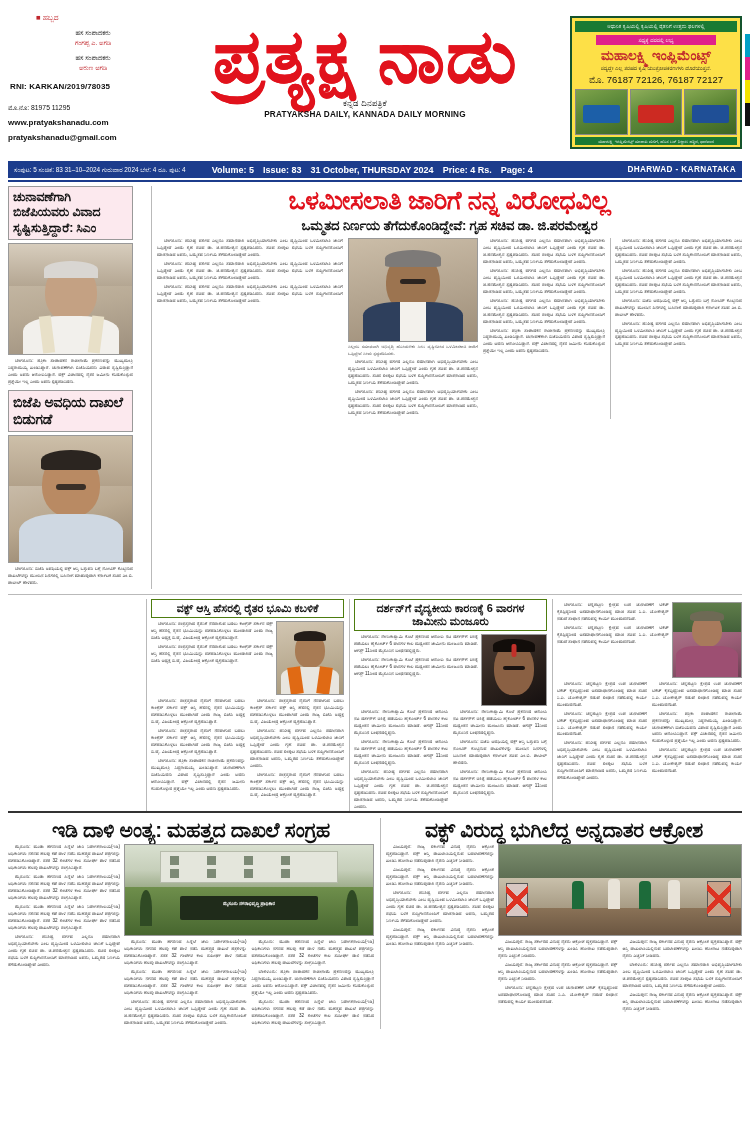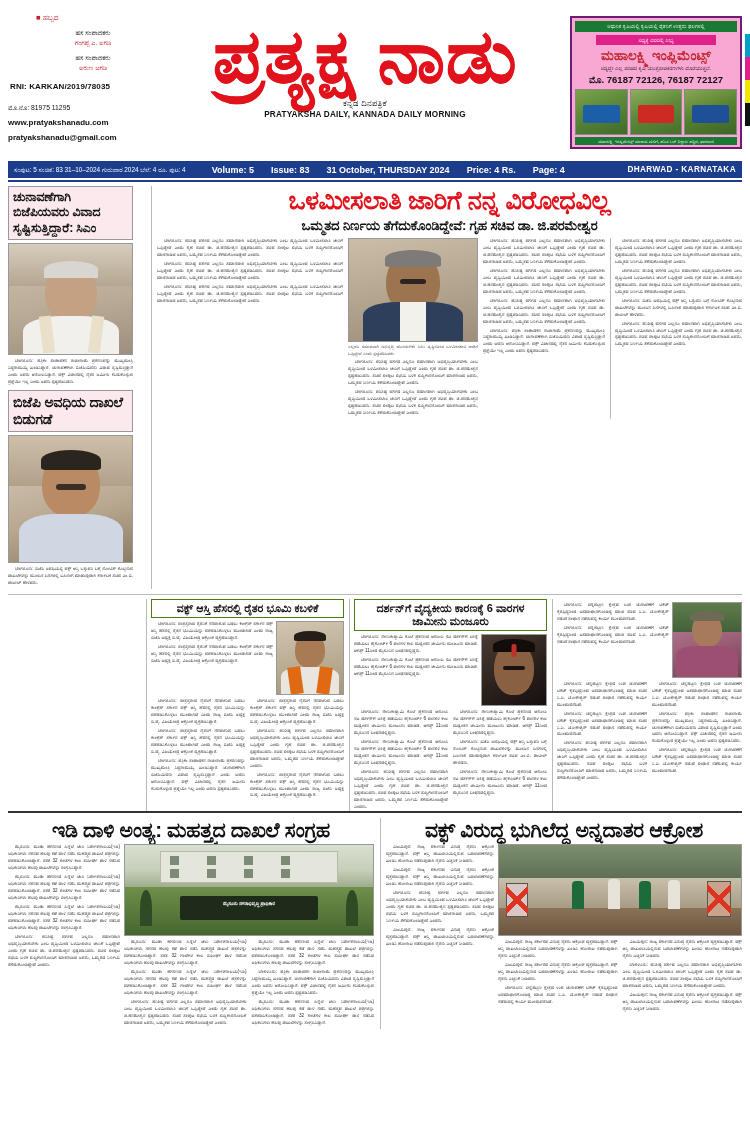--- a/index.html
+++ b/index.html
@@ -35,46 +35,46 @@
     letter-spacing:1px;
     line-height:1.05;
     margin-top:12px;
     text-shadow:0.5px 0 0 #e1121c;
     white-space:nowrap;
   }
   .tag-k { font-size:8.5px; color:#111; margin-top:2px; letter-spacing:.2px; }
   .tag-e { font-size:8.2px; font-weight:bold; color:#111; letter-spacing:.2px; margin-top:1px;}
 
   .mast-ad { width:172px; margin-top:10px; }
-  .ad-box { border:2px solid #701a75; background:#f9a8d4; padding:3px 3px 2px 3px; }
+  .ad-box { border:2px solid #14532d; background:#fde047; padding:3px 3px 2px 3px; }
   .ad-green-bar { background:#1a7a33; color:#fff; font-size:5.2px; text-align:center; padding:2px 1px; letter-spacing:.1px;}
   .ad-pink { background:#e0218a; color:#fff; font-size:5.4px; text-align:center; margin:3px auto; width:74%; padding:1.5px 0; }
   .ad-title { color:#c0272d; font-weight:bold; font-size:13.5px; text-align:center; margin:2px 0 1px; }
   .ad-desc { font-size:5.4px; text-align:center; color:#111; line-height:1.3; }
-  .ad-phone { font-size:9.5px; font-weight:bold; text-align:center; margin:2px 0 3px; }
+  .ad-phone { font-size:9.5px; font-weight:normal; text-align:center; margin:2px 0 3px; }
   .ad-imgs { display:flex; gap:2px; }
   .ad-img { flex:1; height:46px; border:1px solid #888; position:relative; overflow:hidden; }
   .ai1 { background:linear-gradient(160deg,#7ea34a 0%,#5d8a3a 40%,#3f6b28 100%); }
   .ai2 { background:linear-gradient(160deg,#8fae5a 0%,#5d8a3a 45%,#46702c 100%); }
   .ai3 { background:linear-gradient(160deg,#86a852 0%,#55802f 50%,#3d6526 100%); }
   .ad-img .mach { position:absolute; left:14%; top:34%; width:72%; height:40%; border-radius:2px; }
   .m-blue { background:#1c5fa8; }
   .m-red  { background:#cc2a22; }
   .m-blue2{ background:#1f4f96; }
   .ad-foot { background:#1a7a33; color:#fff; font-size:4.4px; text-align:center; padding:1.5px; margin-top:2px; }
   .ad-strip { position:absolute; right:0; top:34px; width:5px; height:92px; }
   .ad-strip div { height:25%; }
 
   
   .infobar {
     background:#1c3c8c; color:#fff; height:17px; display:flex; align-items:center;
     padding:0 6px; margin-top:3px; font-size:8px; gap:0;
   }
   .ib-kn { font-size:6.4px; white-space:nowrap; }
-  .ib-mid { margin-left:26px; display:flex; gap:17px; font-weight:bold; font-size:9px; white-space:nowrap;}
+  .ib-mid { margin-left:26px; display:flex; gap:9px; font-weight:bold; font-size:9px; white-space:nowrap;}
   .ib-right { margin-left:auto; font-weight:bold; font-size:8.2px; letter-spacing:.4px;}
   .rule { height:2px; background:#1c3c8c; margin-top:2px; }
 
   
   .content { margin-top:4px; }
   .tier1 { display:flex; gap:18px; }
   .colA { width:133px; }
   .colRest { flex:1; }
 
   .hl-box { border:1px solid #999; background:#fce9ee; padding:3px 4px; }

